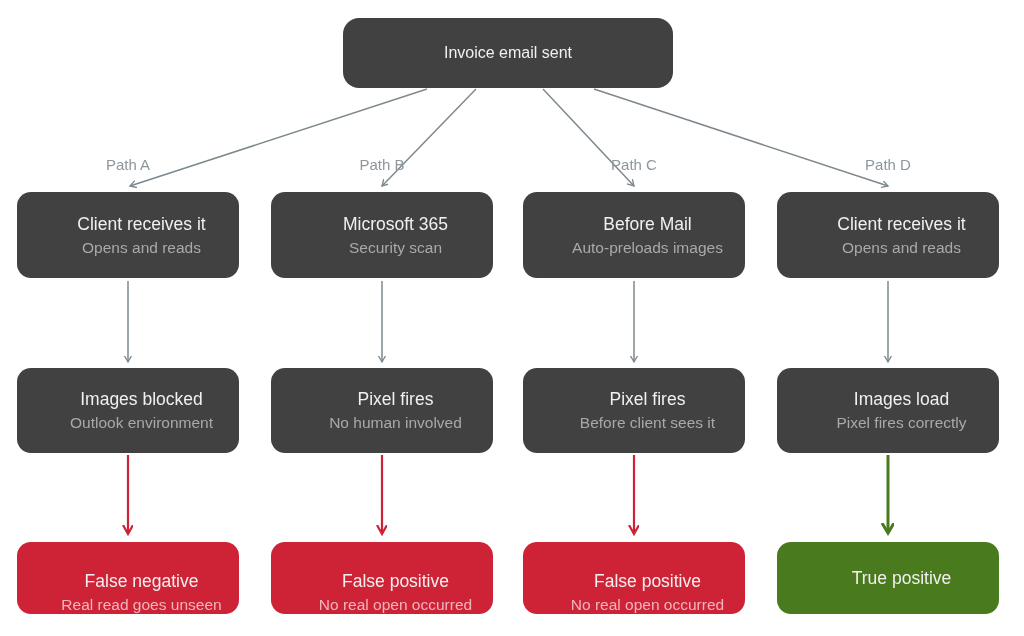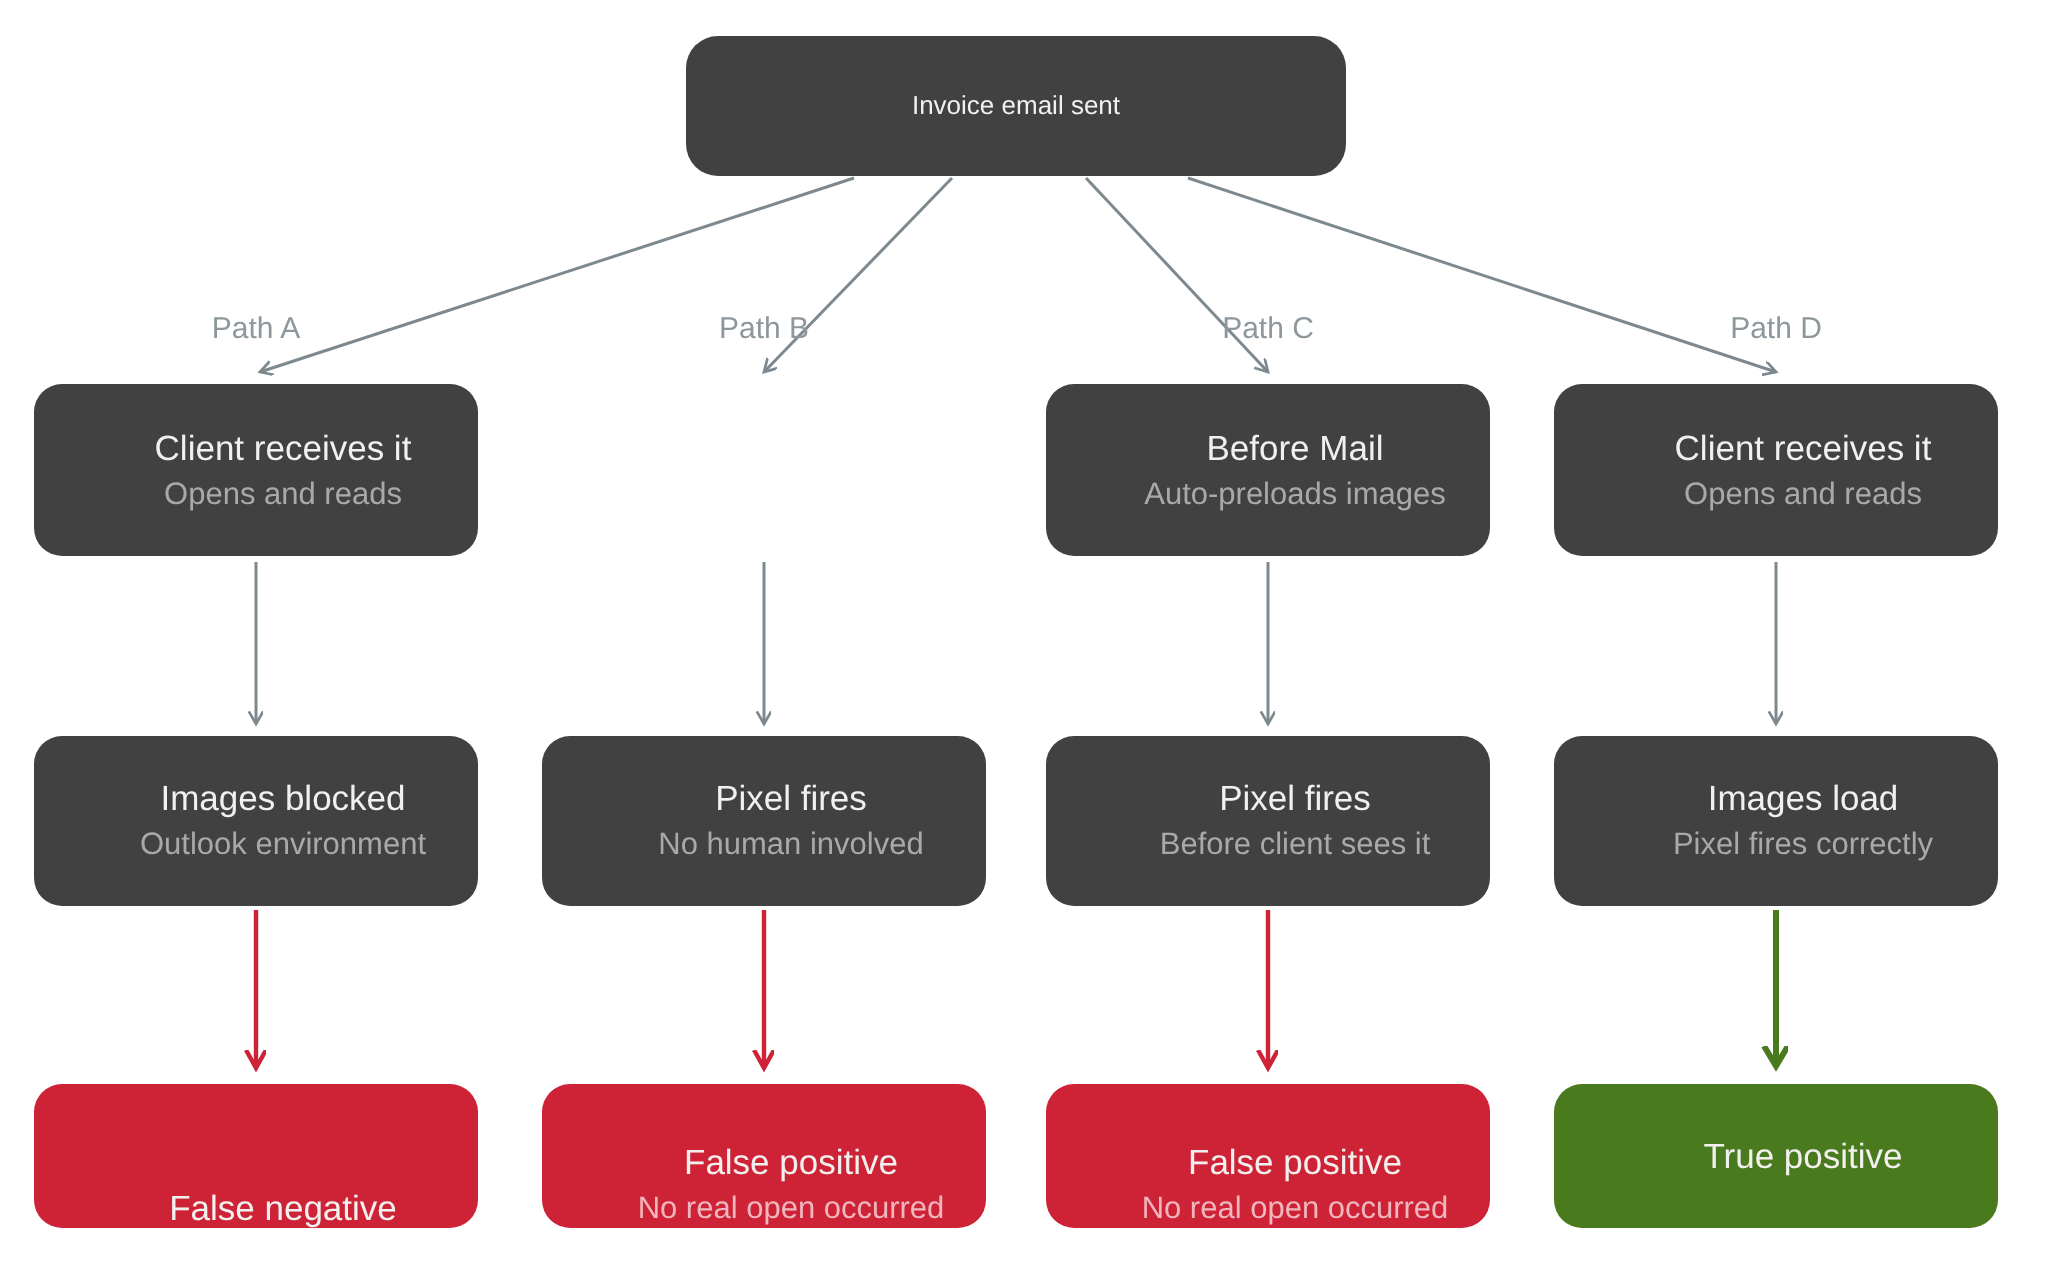--- a/index.html
+++ b/index.html
@@ -49,21 +49,21 @@
   .node-subtitle {
     font-size: 15.5px;
     color: var(--subtitle-text-dark);
     line-height: 1.15;
   }
   .root-node {
     left: 343px; top: 18px;
     width: 330px; height: 70px;
     border-radius: 16px;
   }
-  .root-node .node-title { font-size: 13px; }
+  .root-node .node-title { font-size: 16px; }
 
   .path-label {
     position: absolute;
     top: 156px;
     width: 222px;
     text-align: center;
     font-size: 15px;
     color: var(--path-label);
   }
 
@@ -127,22 +127,27 @@
   <div class="node col-a row2">
     <div class="node-title">Client receives it</div>
     <div class="node-subtitle">Opens and reads</div>
   </div>
   <div class="node col-a row3">
     <div class="node-title">Images blocked</div>
     <div class="node-subtitle">Outlook environment</div>
   </div>
   <div class="node col-a row4 outcome negative">
     <div class="node-title">False negative</div>
+    <div class="node-subtitle">Real read goes unseen</div>
   </div>
 
+  <div class="node col-b row2">
+    <div class="node-title">Microsoft 365</div>
+    <div class="node-subtitle">Security scan</div>
+  </div>
   <div class="node col-b row3">
     <div class="node-title">Pixel fires</div>
     <div class="node-subtitle">No human involved</div>
   </div>
   <div class="node col-b row4 outcome negative">
     <div class="node-title">False positive</div>
     <div class="node-subtitle">No real open occurred</div>
   </div>
 
   <div class="node col-c row2">

